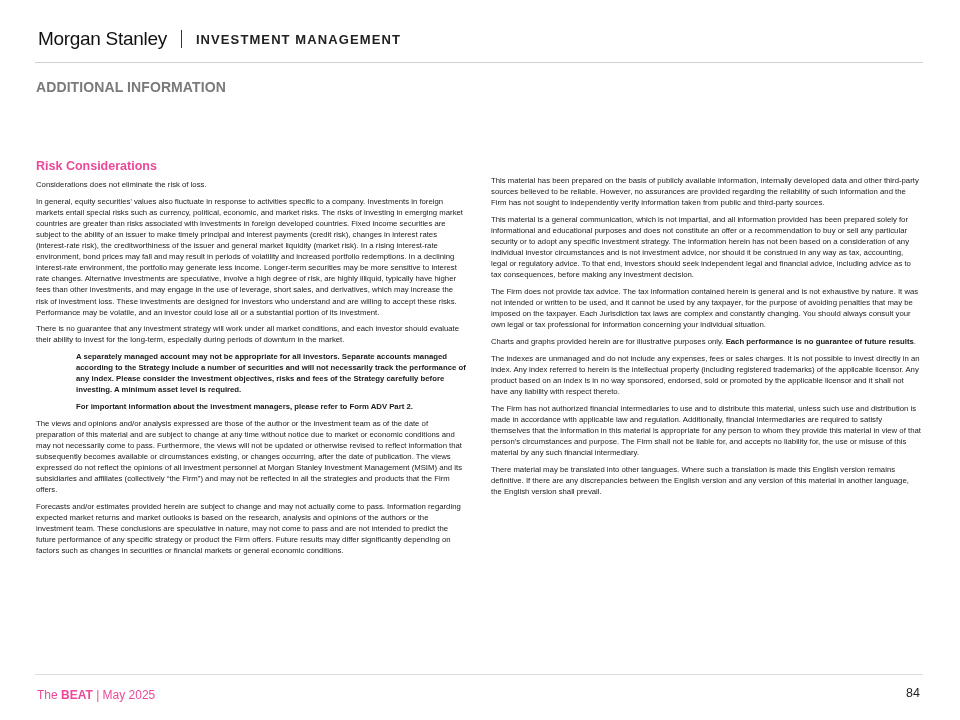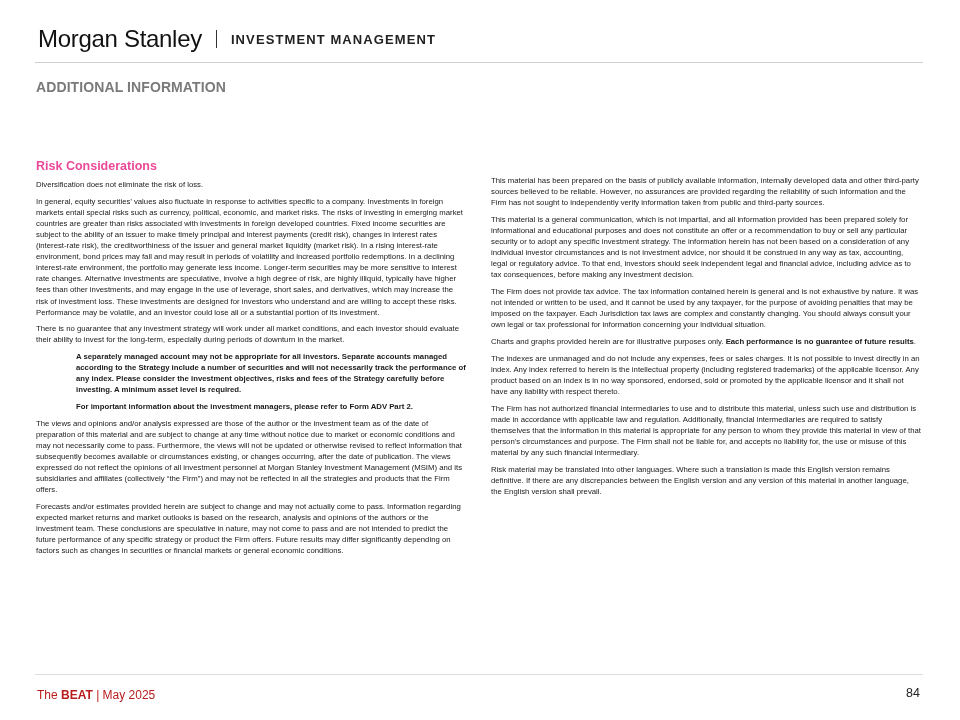--- a/index.html
+++ b/index.html
@@ -1,63 +1,63 @@
 <!DOCTYPE html>
 <html><head>
 <meta charset="utf-8">
 <style>
   html, body { margin: 0; padding: 0; background: #ffffff; }
   body { width: 960px; height: 720px; position: relative; overflow: hidden;
          font-family: "Liberation Sans", sans-serif; color: #1a1a1a; }
   .header { position: absolute; left: 38px; top: 26px; height: 26px; display: flex; align-items: center; }
-  .logo { font-family: "Liberation Sans", sans-serif; font-size: 24px; letter-spacing: -0.3px; color: #111; }
+  .logo { font-family: "Liberation Sans", sans-serif; font-size: 19px; letter-spacing: -0.3px; color: #111; }
   .sep { width: 1px; height: 18px; background: #333; margin: 0 14px 0 14px; }
   .sub { font-size: 13px; font-weight: bold; letter-spacing: 1.1px; color: #222; }
   .rule-top { position: absolute; left: 35px; top: 62px; width: 888px; height: 1px; background: #d0d0d0; }
   .section-title { position: absolute; left: 36px; top: 79px; font-size: 14px; font-weight: bold; color: #7a7a7a; letter-spacing: 0.1px; }
   .col { position: absolute; font-size: 7.75px; line-height: 11.1px; color: #1a1a1a; }
   .col-left { left: 36px; top: 158px; width: 430px; }
   .col-right { left: 491px; top: 175px; width: 430px; }
   .col h2 { font-size: 12.5px; margin: 0 0 5px 0; font-weight: bold; color: #ec4899; line-height: 16px; }
   .col p { margin: 0 0 5.6px 0; }
   .col p.bold { font-weight: bold; margin-left: 40px; }
   .col b { font-weight: bold; }
   .rule-bottom { position: absolute; left: 35px; top: 674px; width: 888px; height: 1px; background: #dcdcdc; }
-  .footer { position: absolute; left: 37px; top: 688px; font-size: 12px; color: #b91c1c; }
+  .footer { position: absolute; left: 37px; top: 688px; font-size: 12px; color: #ec4899; }
   .footer b { font-weight: bold; }
   .pageno { position: absolute; right: 40px; top: 686px; font-size: 12.5px; color: #222; }
 </style>
 </head>
 <body>
 
 <div class="header">
   <span class="logo">Morgan Stanley</span>
   <span class="sep"></span>
   <span class="sub">INVESTMENT MANAGEMENT</span>
 </div>
 <div class="rule-top"></div>
 
 <div class="section-title">ADDITIONAL INFORMATION</div>
 
 <div class="col col-left">
   <h2>Risk Considerations</h2>
-  <p>Diversification does not eliminate the risk of loss.</p>
+  <p>Considerations does not eliminate the risk of loss.</p>
   <p>In general, equity securities’ values also fluctuate in response to activities specific to a company. Investments in foreign markets entail special risks such as currency, political, economic, and market risks. The risks of investing in emerging market countries are greater than risks associated with investments in foreign developed countries. Fixed income securities are subject to the ability of an issuer to make timely principal and interest payments (credit risk), changes in interest rates (interest-rate risk), the creditworthiness of the issuer and general market liquidity (market risk). In a rising interest-rate environment, bond prices may fall and may result in periods of volatility and increased portfolio redemptions. In a declining interest-rate environment, the portfolio may generate less income. Longer-term securities may be more sensitive to interest rate changes. Alternative investments are speculative, involve a high degree of risk, are highly illiquid, typically have higher fees than other investments, and may engage in the use of leverage, short sales, and derivatives, which may increase the risk of investment loss. These investments are designed for investors who understand and are willing to accept these risks. Performance may be volatile, and an investor could lose all or a substantial portion of its investment.</p>
   <p>There is no guarantee that any investment strategy will work under all market conditions, and each investor should evaluate their ability to invest for the long-term, especially during periods of downturn in the market.</p>
   <p class="bold">A separately managed account may not be appropriate for all investors. Separate accounts managed according to the Strategy include a number of securities and will not necessarily track the performance of any index. Please consider the investment objectives, risks and fees of the Strategy carefully before investing. A minimum asset level is required.</p>
   <p class="bold">For important information about the investment managers, please refer to Form ADV Part 2.</p>
   <p>The views and opinions and/or analysis expressed are those of the author or the investment team as of the date of preparation of this material and are subject to change at any time without notice due to market or economic conditions and may not necessarily come to pass. Furthermore, the views will not be updated or otherwise revised to reflect information that subsequently becomes available or circumstances existing, or changes occurring, after the date of publication. The views expressed do not reflect the opinions of all investment personnel at Morgan Stanley Investment Management (MSIM) and its subsidiaries and affiliates (collectively “the Firm”) and may not be reflected in all the strategies and products that the Firm offers.</p>
   <p>Forecasts and/or estimates provided herein are subject to change and may not actually come to pass. Information regarding expected market returns and market outlooks is based on the research, analysis and opinions of the authors or the investment team. These conclusions are speculative in nature, may not come to pass and are not intended to predict the future performance of any specific strategy or product the Firm offers. Future results may differ significantly depending on factors such as changes in securities or financial markets or general economic conditions.</p>
 </div>
 
 <div class="col col-right">
   <p>This material has been prepared on the basis of publicly available information, internally developed data and other third-party sources believed to be reliable. However, no assurances are provided regarding the reliability of such information and the Firm has not sought to independently verify information taken from public and third-party sources.</p>
   <p>This material is a general communication, which is not impartial, and all information provided has been prepared solely for informational and educational purposes and does not constitute an offer or a recommendation to buy or sell any particular security or to adopt any specific investment strategy. The information herein has not been based on a consideration of any individual investor circumstances and is not investment advice, nor should it be construed in any way as tax, accounting, legal or regulatory advice. To that end, investors should seek independent legal and financial advice, including advice as to tax consequences, before making any investment decision.</p>
   <p>The Firm does not provide tax advice. The tax information contained herein is general and is not exhaustive by nature. It was not intended or written to be used, and it cannot be used by any taxpayer, for the purpose of avoiding penalties that may be imposed on the taxpayer.  Each Jurisdiction tax laws are complex and constantly changing. You should always consult your own legal or tax professional for information concerning your individual situation.</p>
   <p><span>Charts and graphs provided herein are for illustrative purposes only. </span><b>Each performance is no guarantee of future results</b><span>.</span></p>
   <p>The indexes are unmanaged and do not include any expenses, fees or sales charges. It is not possible to invest directly in an index. Any index referred to herein is the intellectual property (including registered trademarks) of the applicable licensor. Any product based on an index is in no way sponsored, endorsed, sold or promoted by the applicable licensor and it shall not have any liability with respect thereto.</p>
   <p>The Firm has not authorized financial intermediaries to use and to distribute this material, unless such use and distribution is made in accordance with applicable law and regulation. Additionally, financial intermediaries are required to satisfy themselves that the information in this material is appropriate for any person to whom they provide this material in view of that person’s circumstances and purpose. The Firm shall not be liable for, and accepts no liability for, the use or misuse of this material by any such financial intermediary.</p>
-  <p>Risk material may be translated into other languages. Where such a translation is made this English version remains definitive. If there are any discrepancies between the English version and any version of this material in another language, the English version shall prevail.</p>
+  <p>There material may be translated into other languages. Where such a translation is made this English version remains definitive. If there are any discrepancies between the English version and any version of this material in another language, the English version shall prevail.</p>
 </div>
 
 <div class="rule-bottom"></div>
 <div class="footer"><span>The </span><b>BEAT</b><span> | </span><span>May 2025</span></div>
 <div class="pageno">84</div>
 
 </body></html>

